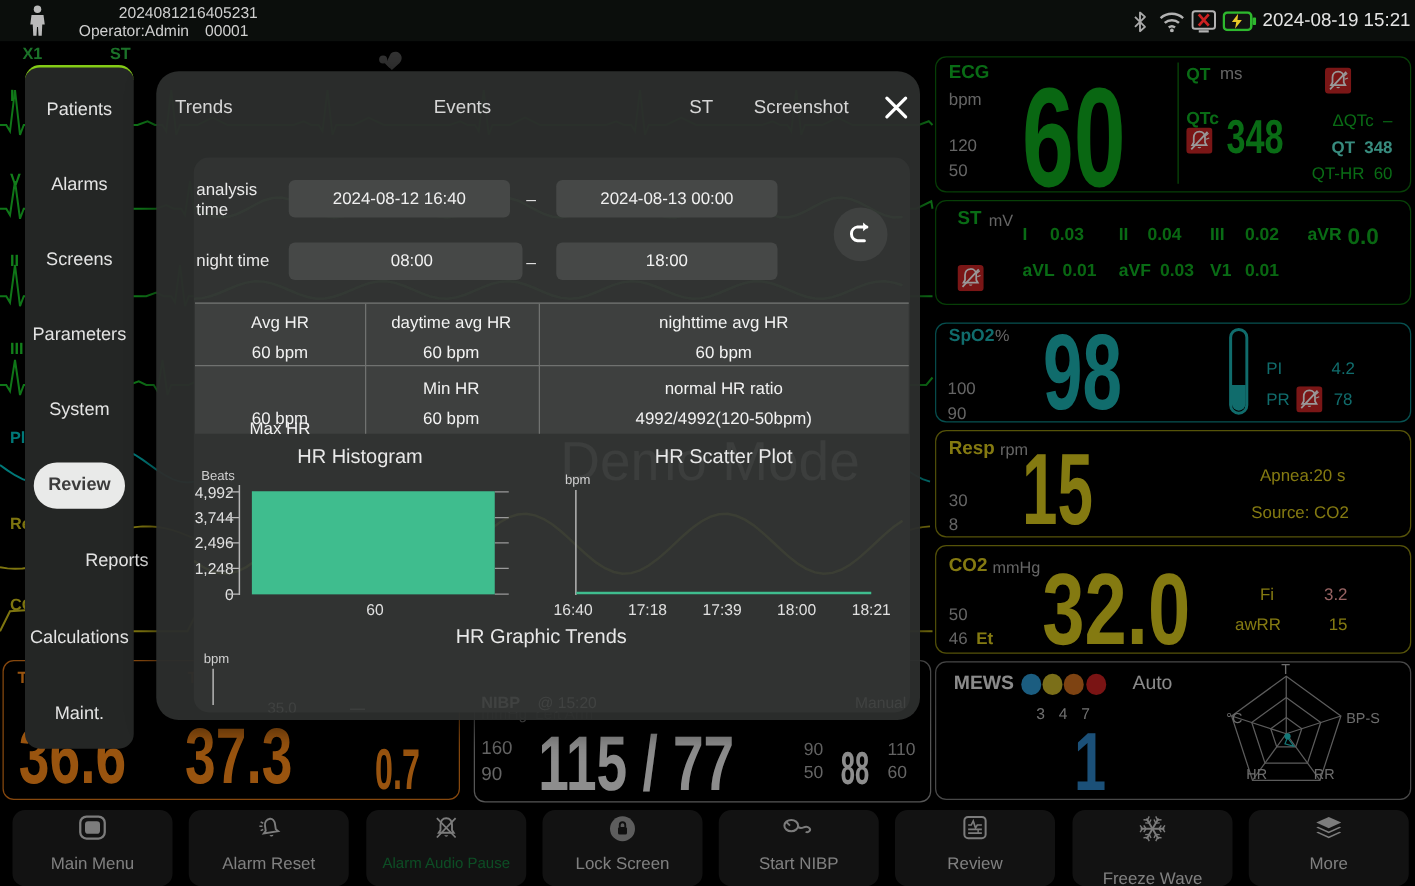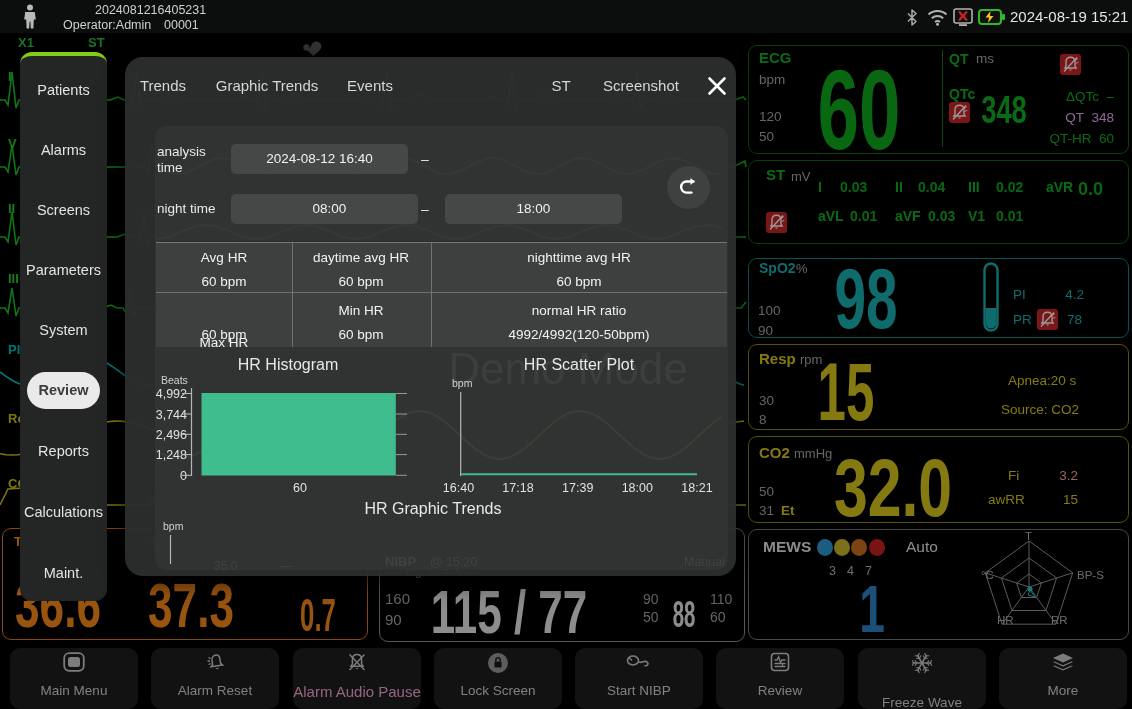--- a/index.html
+++ b/index.html
@@ -5,21 +5,21 @@
   html,body{margin:0;padding:0;background:#000;}
   body{width:1132px;height:709px;position:relative;overflow:hidden;
        font-family:"Liberation Sans", sans-serif;}
   .abs{position:absolute;}
   
   #topbar{left:0;top:0;width:1132px;height:33px;background:#0b0e0c;color:#cfcfcf;}
   
   #scrim{left:0;top:33px;width:1132px;height:676px;background:rgba(0,0,0,0.40);z-index:20;}
   
   #sidebar{left:20px;top:52px;width:87px;height:545px;background:#242625;border-radius:12px;
-           z-index:30;border-top:4px solid #84cc16;}
+           z-index:30;border-top:2px solid #84cc16;}
   .sideitem{position:absolute;left:0;width:87px;text-align:center;color:#e3e3e3;font-size:14.5px;}
   #pill{position:absolute;left:7px;top:316px;width:73px;height:37px;background:#e9eae9;border-radius:19px;}
   
   #modal{left:125px;top:57px;width:611px;height:519px;background:rgba(43,45,44,0.97);
          border-radius:18px;z-index:40;box-shadow:0 6px 22px rgba(0,0,0,0.65);}
   .tab{position:absolute;top:14px;height:30px;line-height:30px;color:#d6d6d6;font-size:15px;text-align:center;}
   #tabpill{position:absolute;left:285px;top:12px;width:123px;height:34px;border:2px solid #fff;
            border-radius:19px;color:#fff;font-size:15px;text-align:center;line-height:34px;}
   #panel{position:absolute;left:30px;top:69px;width:573px;height:444px;background:#313332;border-radius:12px;}
   .field{position:absolute;background:#464847;border-radius:5px;height:30px;line-height:30px;
@@ -118,21 +118,21 @@
   <div class="t" style="left:949px;top:86px;font-size:14px;color:#10b424;font-weight:bold;">QTc</div>
   <svg class="abs" style="left:949px;top:102px;" width="21" height="21" viewBox="0 0 21 21">
 <rect x="0" y="0" width="21" height="21" rx="3" fill="#cc2525"></rect>
 <path d="M10.5 3.2 C7.6 3.2 6 5.4 6 8 L6 12 L4.8 14 L16.2 14 L15 12 L15 8 C15 5.4 13.4 3.2 10.5 3.2 Z" fill="none" stroke="#fff" stroke-width="1.4"></path>
 <path d="M9 15.6 a1.6 1.6 0 0 0 3 0" fill="#fff"></path>
 <path d="M4 17.5 L17 3.5" stroke="#fff" stroke-width="1.4"></path>
 <path d="M15.2 6.8 L17.8 4.6 M15.8 9.4 L18.4 8.4" stroke="#fff" stroke-width="1"></path>
 </svg>
   <div class="t" style="left:1004px;top:95px;font-size:38px;color:#10b424;font-weight:bold;transform:translateX(-50%) scaleX(0.72);line-height:30px;">348</div>
   <div class="t" style="left:1114px;top:89px;font-size:13.5px;color:#10b424;font-weight:normal;transform:translateX(-100%);">ΔQTc&nbsp;&nbsp;–</div>
-  <div class="t" style="left:1114px;top:110px;font-size:13.5px;color:#f0abfc;font-weight:normal;transform:translateX(-100%);">QT&nbsp;&nbsp;348</div>
+  <div class="t" style="left:1114px;top:110px;font-size:13.5px;color:#5eead4;font-weight:bold;transform:translateX(-100%);">QT&nbsp;&nbsp;348</div>
   <div class="t" style="left:1114px;top:131px;font-size:13.5px;color:#10b424;font-weight:normal;transform:translateX(-100%);">QT-HR&nbsp;&nbsp;60</div>
   <div class="t" style="left:766px;top:166px;font-size:15px;color:#10b424;font-weight:bold;">ST</div>
   <div class="t" style="left:791px;top:169px;font-size:13px;color:#a9a9a9;font-weight:normal;">mV</div>
   <div class="t" style="left:818px;top:179px;font-size:14px;color:#10b424;font-weight:bold;">I</div>
   <div class="t" style="left:840px;top:179px;font-size:14px;color:#0fac1e;font-weight:bold;">0.03</div>
   <div class="t" style="left:895px;top:179px;font-size:14px;color:#10b424;font-weight:bold;">II</div>
   <div class="t" style="left:918px;top:179px;font-size:14px;color:#0fac1e;font-weight:bold;">0.04</div>
   <div class="t" style="left:968px;top:179px;font-size:14px;color:#10b424;font-weight:bold;">III</div>
   <div class="t" style="left:996px;top:179px;font-size:14px;color:#0fac1e;font-weight:bold;">0.02</div>
   <div class="t" style="left:1046px;top:179px;font-size:14px;color:#10b424;font-weight:bold;">aVR</div>
@@ -173,21 +173,21 @@
   <div class="t" style="left:759px;top:350px;font-size:15px;color:#ddcb1d;font-weight:bold;">Resp</div>
   <div class="t" style="left:800px;top:352px;font-size:13px;color:#a9a9a9;font-weight:normal;">rpm</div>
   <div class="t" style="left:759px;top:393px;font-size:13.5px;color:#a9a9a9;font-weight:normal;">30</div>
   <div class="t" style="left:759px;top:412px;font-size:13.5px;color:#a9a9a9;font-weight:normal;">8</div>
   <div class="t" style="left:846px;top:359px;font-size:81px;color:#ddcb1d;font-weight:bold;transform:translateX(-50%) scaleX(0.63);line-height:66px;">15</div>
   <div class="t" style="left:1008px;top:373px;font-size:13.5px;color:#ddcb1d;font-weight:normal;">Apnea:20 s</div>
   <div class="t" style="left:1001px;top:402px;font-size:13.5px;color:#ddcb1d;font-weight:normal;">Source: CO2</div>
   <div class="t" style="left:759px;top:444px;font-size:15px;color:#ddcb1d;font-weight:bold;">CO2</div>
   <div class="t" style="left:794px;top:446px;font-size:13px;color:#a9a9a9;font-weight:normal;">mmHg</div>
   <div class="t" style="left:759px;top:484px;font-size:13.5px;color:#a9a9a9;font-weight:normal;">50</div>
-  <div class="t" style="left:759px;top:503px;font-size:13.5px;color:#a9a9a9;font-weight:normal;">31</div>
+  <div class="t" style="left:759px;top:503px;font-size:13.5px;color:#a9a9a9;font-weight:normal;">46</div>
   <div class="t" style="left:781px;top:503px;font-size:13.5px;color:#ddcb1d;font-weight:bold;">Et</div>
   <div class="t" style="left:893px;top:455px;font-size:81px;color:#ddcb1d;font-weight:bold;transform:translateX(-50%) scaleX(0.75);line-height:66px;">32.0</div>
   <div class="t" style="left:1008px;top:468px;font-size:13.5px;color:#ddcb1d;font-weight:normal;">Fi</div>
   <div class="t" style="left:1078px;top:468px;font-size:13.5px;color:#fca5a5;font-weight:normal;transform:translateX(-100%);">3.2</div>
   <div class="t" style="left:988px;top:492px;font-size:13.5px;color:#ddcb1d;font-weight:normal;">awRR</div>
   <div class="t" style="left:1078px;top:492px;font-size:13.5px;color:#ddcb1d;font-weight:normal;transform:translateX(-100%);">15</div>
   <div class="t" style="left:763px;top:538px;font-size:15.5px;color:#e8e8e8;font-weight:bold;">MEWS</div>
   <div class="abs" style="left:817px;top:539px;width:16px;height:17px;border-radius:50%;background:#2e9bd6;"></div>
   <div class="abs" style="left:834px;top:539px;width:16px;height:17px;border-radius:50%;background:#cdb92a;"></div>
   <div class="abs" style="left:851px;top:539px;width:16px;height:17px;border-radius:50%;background:#d2711f;"></div>
@@ -257,21 +257,21 @@
 <path d="M12.6 16.2 a1.7 1.7 0 0 0 3.2 -0.5" fill="#cfcfcf"></path>
 <path d="M4.5 9 L7 9 M5.5 5.5 L7.6 6.6 M5.5 12.5 L7.6 11.6" stroke="#cfcfcf" stroke-width="1.3"></path>
       </svg>
   <div class="t" style="left:215px;top:35px;font-size:13.5px;color:#d5d5d5;transform:translateX(-50%);">Alarm Reset</div>
   <div class="abs" style="left:293px;top:0px;width:128px;height:61px;background:#1f1f1f;border-radius:10px;"></div>
   <svg class="abs" style="left:346px;top:4px;" width="22" height="21" viewBox="0 0 22 21">
 <path d="M11 2.6 C8 2.6 6.4 5 6.4 7.8 L6.4 12 L5 14.2 L17 14.2 L15.6 12 L15.6 7.8 C15.6 5 14 2.6 11 2.6 Z" fill="none" stroke="#cfcfcf" stroke-width="1.5"></path>
 <path d="M9.4 16.2 a1.7 1.7 0 0 0 3.2 0" fill="#cfcfcf"></path>
 <path d="M3.5 18 L18.5 2.5 M3.5 2.5 L18.5 18" stroke="#cfcfcf" stroke-width="1.4"></path>
       </svg>
-  <div class="t" style="left:357px;top:35px;font-size:15px;color:#f9a8d4;transform:translateX(-50%);">Alarm Audio Pause</div>
+  <div class="t" style="left:357px;top:35px;font-size:12px;color:#15803d;transform:translateX(-50%);">Alarm Audio Pause</div>
   <div class="abs" style="left:434px;top:0px;width:128px;height:61px;background:#1f1f1f;border-radius:10px;"></div>
   <svg class="abs" style="left:487px;top:4px;" width="22" height="22" viewBox="0 0 22 22">
 <circle cx="11" cy="11" r="10" fill="#9c9c9c"></circle>
 <rect x="7.4" y="9.6" width="7.2" height="6" rx="1.2" fill="#1c1c1c"></rect>
 <path d="M8.8 9.6 L8.8 8 a2.2 2.2 0 0 1 4.4 0 L13.2 9.6" fill="none" stroke="#1c1c1c" stroke-width="1.5"></path>
       </svg>
   <div class="t" style="left:498px;top:35px;font-size:13.5px;color:#d5d5d5;transform:translateX(-50%);">Lock Screen</div>
   <div class="abs" style="left:575px;top:0px;width:128px;height:61px;background:#1f1f1f;border-radius:10px;"></div>
   <svg class="abs" style="left:626px;top:6px;" width="26" height="16" viewBox="0 0 26 16">
 <ellipse cx="7" cy="6.5" rx="5.5" ry="4.5" fill="none" stroke="#cfcfcf" stroke-width="1.6"></ellipse>
@@ -333,28 +333,27 @@
 <div id="scrim" class="abs"></div>
 
 <div id="sidebar" class="abs">
   <div class="sideitem" style="top:26px;">Patients</div>
   <div class="sideitem" style="top:86px;">Alarms</div>
   <div class="sideitem" style="top:146px;">Screens</div>
   <div class="sideitem" style="top:206px;">Parameters</div>
   <div class="sideitem" style="top:266px;">System</div>
   <div id="pill"></div>
   <div class="sideitem" style="top:326px;color:#3c3c3c;font-weight:bold;">Review</div>
-  <div class="sideitem" style="top:387px;">Reports</div>
+  <div class="sideitem" style="top:387px;padding-left:30px;">Reports</div>
   <div class="sideitem" style="top:448px;">Calculations</div>
   <div class="sideitem" style="top:509px;">Maint.</div>
 </div>
 
 <div id="modal" class="abs">
   <div class="tab" style="left:8px;width:60px;">Trends</div>
-  <div class="tab" style="left:82px;width:120px;">Graphic Trends</div>
   <div class="tab" style="left:205px;width:80px;">Events</div>
   <div class="tab" style="left:416px;width:40px;">ST</div>
   <div class="tab" style="left:466px;width:100px;">Screenshot</div>
   <svg class="abs" style="left:581px;top:18px;" width="22" height="22" viewBox="0 0 22 22">
     <path d="M3.5 3.5 L18.5 18.5 M18.5 3.5 L3.5 18.5" stroke="#fff" stroke-width="2.6" stroke-linecap="round"></path>
   </svg>
   <div id="panel">
   <svg class="abs" style="left:0;top:0;" width="573" height="444" viewBox="0 0 573 444">
         <path d="M0 322.6 L7 327.4 L14 330.9 L21 332.7 L28 332.8 L35 331.1 L42 327.7 L49 322.9 L56 317.1 L63 310.6 L70 304.1 L77 297.9 L84 292.5 L91 288.4 L98 285.8 L105 285.0 L112 286.0 L119 288.7 L126 292.9 L133 298.3 L140 304.6 L147 311.1 L154 317.6 L161 323.3 L168 328.0 L175 331.3 L182 332.9 L189 332.7 L196 330.7 L203 327.1 L210 322.1 L217 316.2 L224 309.7 L231 303.1 L238 297.0 L245 291.8 L252 287.9 L259 285.6 L266 285.0 L273 286.3 L280 289.2 L287 293.6 L294 299.2 L301 305.5 L308 312.1 L315 318.4 L322 324.1 L329 328.6 L336 331.6 L343 332.9 L350 332.5 L357 330.3 L364 326.4 L371 321.3 L378 315.3 L385 308.7 L392 302.2 L399 296.2 L406 291.2 L413 287.5 L420 285.4 L427 285.1 L434 286.6 L441 289.7 L448 294.3 L455 300.1 L462 306.4 L469 313.0 L476 319.3 L483 324.8 L490 329.1 L497 331.9 L504 333.0 L511 332.3 L518 329.8 L525 325.8 L532 320.5 L539 314.3 L546 307.8 L553 301.3 L560 295.4 L567 290.6" stroke="rgba(200,210,90,0.07)" stroke-width="2" fill="none"></path>
         <path d="M0 40.0 L7 43.8 L14 46.6 L21 48.0 L28 47.4 L35 45.1 L42 41.7 L49 37.8 L56 34.4 L63 32.4 L70 32.1 L77 33.7 L84 36.7 L91 40.6 L98 44.2 L105 46.9 L112 48.0 L119 47.2 L126 44.7 L133 41.1 L140 37.3 L147 34.1 L154 32.2 L161 32.2 L168 34.1 L175 37.3 L182 41.1 L189 44.7 L196 47.2 L203 48.0 L210 46.9 L217 44.2 L224 40.6 L231 36.7 L238 33.7 L245 32.1 L252 32.4 L259 34.4 L266 37.8 L273 41.7 L280 45.1 L287 47.4 L294 48.0 L301 46.6 L308 43.8 L315 40.0 L322 36.2 L329 33.4 L336 32.0 L343 32.6 L350 34.9 L357 38.3 L364 42.2 L371 45.6 L378 47.6 L385 47.9 L392 46.3 L399 43.3 L406 39.4 L413 35.8 L420 33.1 L427 32.0 L434 32.8 L441 35.3 L448 38.9 L455 42.7 L462 45.9 L469 47.8 L476 47.8 L483 45.9 L490 42.7 L497 38.9 L504 35.3 L511 32.8 L518 32.0 L525 33.1 L532 35.8 L539 39.4 L546 43.3 L553 46.3 L560 47.9 L567 47.6" stroke="rgba(120,210,120,0.045)" stroke-width="2" fill="none"></path>
@@ -363,20 +362,21 @@
         <text x="230" y="440" font-size="13" font-weight="bold" fill="rgba(255,255,255,0.075)" font-family="Liberation Sans, sans-serif">NIBP</text>
         <text x="275" y="440" font-size="12.5" font-weight="normal" fill="rgba(255,255,255,0.075)" font-family="Liberation Sans, sans-serif">@ 15:20</text>
         <text x="529" y="440" font-size="12.5" font-weight="normal" fill="rgba(255,255,255,0.075)" font-family="Liberation Sans, sans-serif">Manual</text>
         <text x="230" y="452" font-size="12.5" fill="rgba(255,255,255,0.075)" font-family="Liberation Sans, sans-serif">mmHg&nbsp;&nbsp;Left Arm</text>
         <text x="59" y="444" font-size="12" font-weight="normal" fill="rgba(255,255,255,0.075)" font-family="Liberation Sans, sans-serif">35.0</text>
         <text x="125" y="444" font-size="12" font-weight="normal" fill="rgba(255,255,255,0.075)" font-family="Liberation Sans, sans-serif">—</text>
       </svg>
   <div class="flabel" style="left:2px;top:18px;line-height:15.5px;">analysis<br>time</div>
   <div class="field" style="left:76px;top:18px;width:177px;">2024-08-12 16:40</div>
   <div class="t" style="left:266px;top:18px;width:10px;color:#ddd;font-size:14px;line-height:30px;">–</div>
+  <div class="field" style="left:290px;top:18px;width:177px;">2024-08-13 00:00</div>
   <div class="flabel" style="left:2px;top:75px;">night time</div>
   <div class="field" style="left:76px;top:68px;width:177px;padding-left:10px;">08:00</div>
   <div class="t" style="left:266px;top:68px;width:10px;color:#ddd;font-size:14px;line-height:30px;">–</div>
   <div class="field" style="left:290px;top:68px;width:177px;">18:00</div>
   <div class="abs" style="left:512px;top:40px;width:43px;height:43px;border-radius:50%;background:#3f4140;"></div>
 <svg class="abs" style="left:522px;top:51px;" width="23" height="21" viewBox="0 0 23 21">
 <path d="M16.5 4.5 L9 4.5 A 5.6 5.6 0 0 0 9 15.6 L14.5 15.6" fill="none" stroke="#fff" stroke-width="2.4" stroke-linecap="round"></path>
 <path d="M13.5 1 L17.5 4.5 L13.5 8 Z" fill="#fff"></path>
 </svg>
   <div class="abs" style="left:1px;top:116px;width:571px;height:104px;background:#3e403f;border-top:1px solid #747674;">

